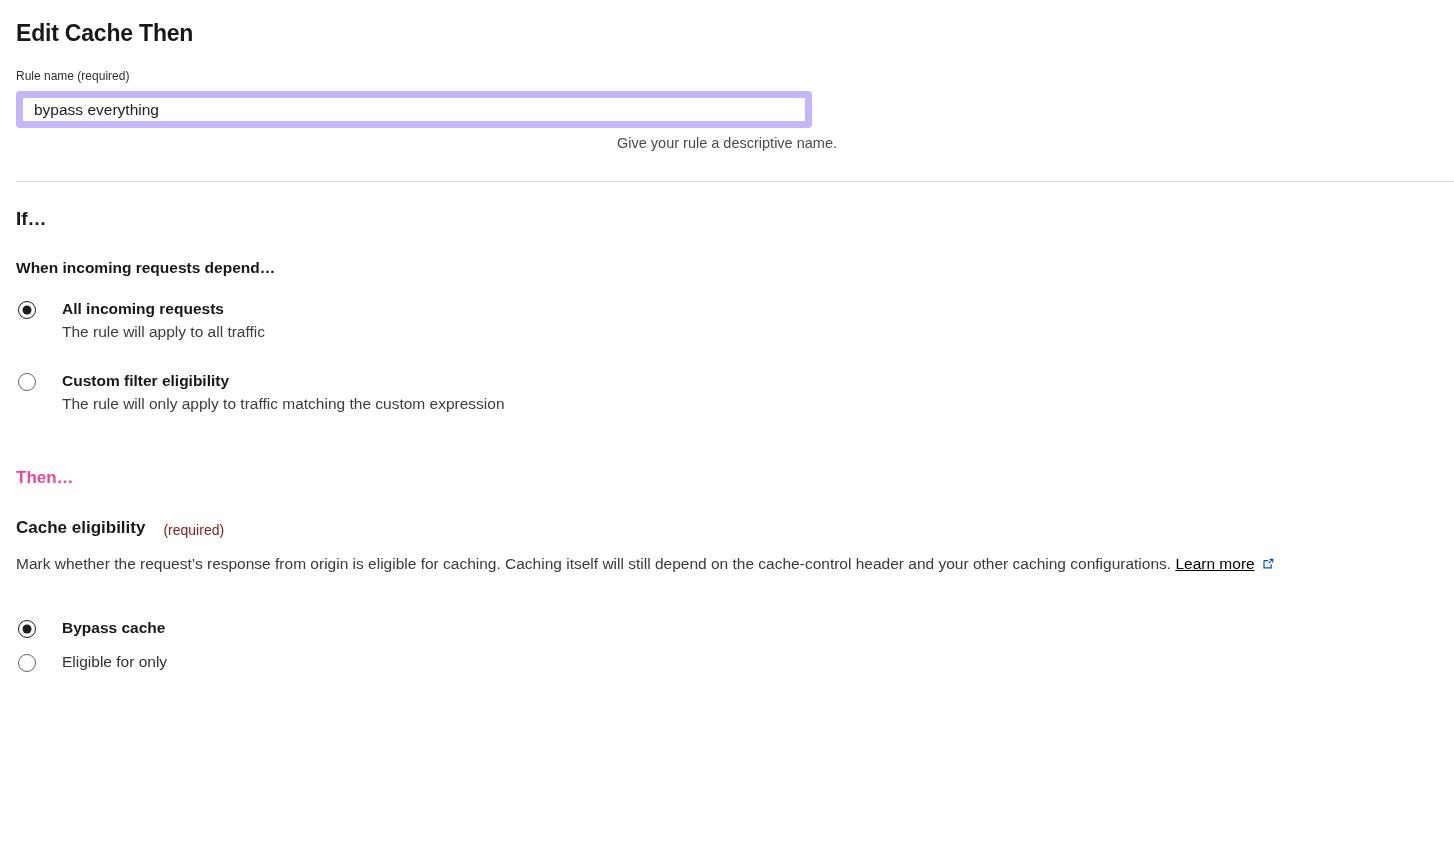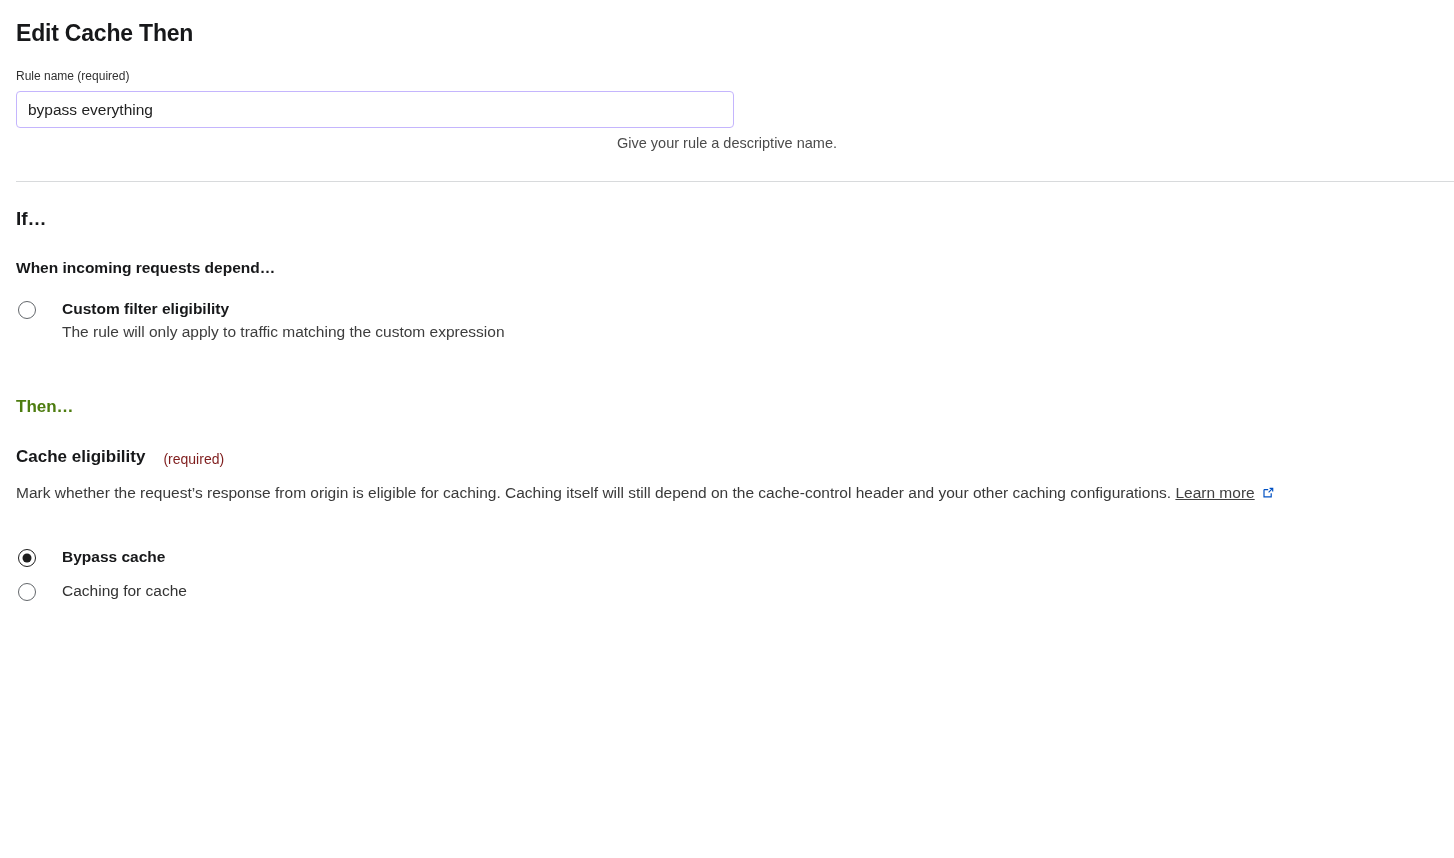--- a/index.html
+++ b/index.html
@@ -25,23 +25,23 @@
     letter-spacing: -0.2px;
     margin: 4px 0 22px 0;
     color: #17181a;
   }
   .field-label {
     font-size: 12px;
     color: #313131;
     margin-bottom: 8px;
   }
   .text-input {
-    width: 718px;
+    width: 796px;
     height: 37px;
-    border: 1px solid #c4b5fd;
+    border: 7px solid #c4b5fd;
     border-radius: 4px;
     padding: 0 11px;
     font-size: 15.5px;
     font-family: "Liberation Sans", sans-serif;
     color: #222;
     background: #fff;
     outline: none;
   }
   .text-input::placeholder { color: #8b9196; }
   .help-text {
@@ -111,21 +111,21 @@
   }
   .radio-desc {
     font-size: 15.5px;
     color: #3d3d3d;
     margin-top: 4px;
     line-height: 1.3;
   }
   .then-heading {
     font-size: 17px;
     font-weight: bold;
-    color: #4d7c0f;
+    color: #ec4899;
     margin-top: 54px;
   }
   .cache-eligibility-line {
     display: flex;
     align-items: flex-end;
     margin-top: 30px;
   }
   .cache-eligibility-title {
     font-size: 17px;
     font-weight: bold;
@@ -137,21 +137,21 @@
     margin-left: 18px;
   }
   .description {
     font-size: 15.5px;
     color: #3a3a3a;
     line-height: 1.5;
     margin-top: 14px;
     max-width: 1420px;
   }
   .learn-more {
-    color: #404040;
+    color: #000000;
     text-decoration: underline;
     cursor: pointer;
   }
   .ext-link-icon {
     display: inline-block;
     vertical-align: -2px;
     margin-left: 6px;
   }
   .radio-group-flat { margin-top: 34px; }
   .radio-row-flat {
@@ -184,20 +184,27 @@
   </div>
 
   <hr class="divider">
 
   <h2 class="section-heading">If…</h2>
 
   <h3 class="subsection-heading">When incoming requests depend…</h3>
 
   <div class="radio-group">
 
+    <div class="radio-row">
+      <div class="radio checked"></div>
+      <div class="radio-text">
+        <div class="radio-title">All incoming requests</div>
+        <div class="radio-desc">The rule will apply to all traffic</div>
+      </div>
+    </div>
 
     <div class="radio-row">
       <div class="radio"></div>
       <div class="radio-text">
         <div class="radio-title">Custom filter eligibility</div>
         <div class="radio-desc">The rule will only apply to traffic matching the custom expression</div>
       </div>
     </div>
 
   </div>
@@ -223,19 +230,19 @@
     <div class="radio-row-flat">
       <div class="radio checked"></div>
       <div class="radio-text">
         <span class="label-bold">Bypass cache</span>
       </div>
     </div>
 
     <div class="radio-row-flat">
       <div class="radio"></div>
       <div class="radio-text">
-        <span class="label-normal">Caching for cache</span>
+        <span class="label-normal">Eligible for only</span>
       </div>
     </div>
 
   </div>
 
 </div>
 
 </body></html>

